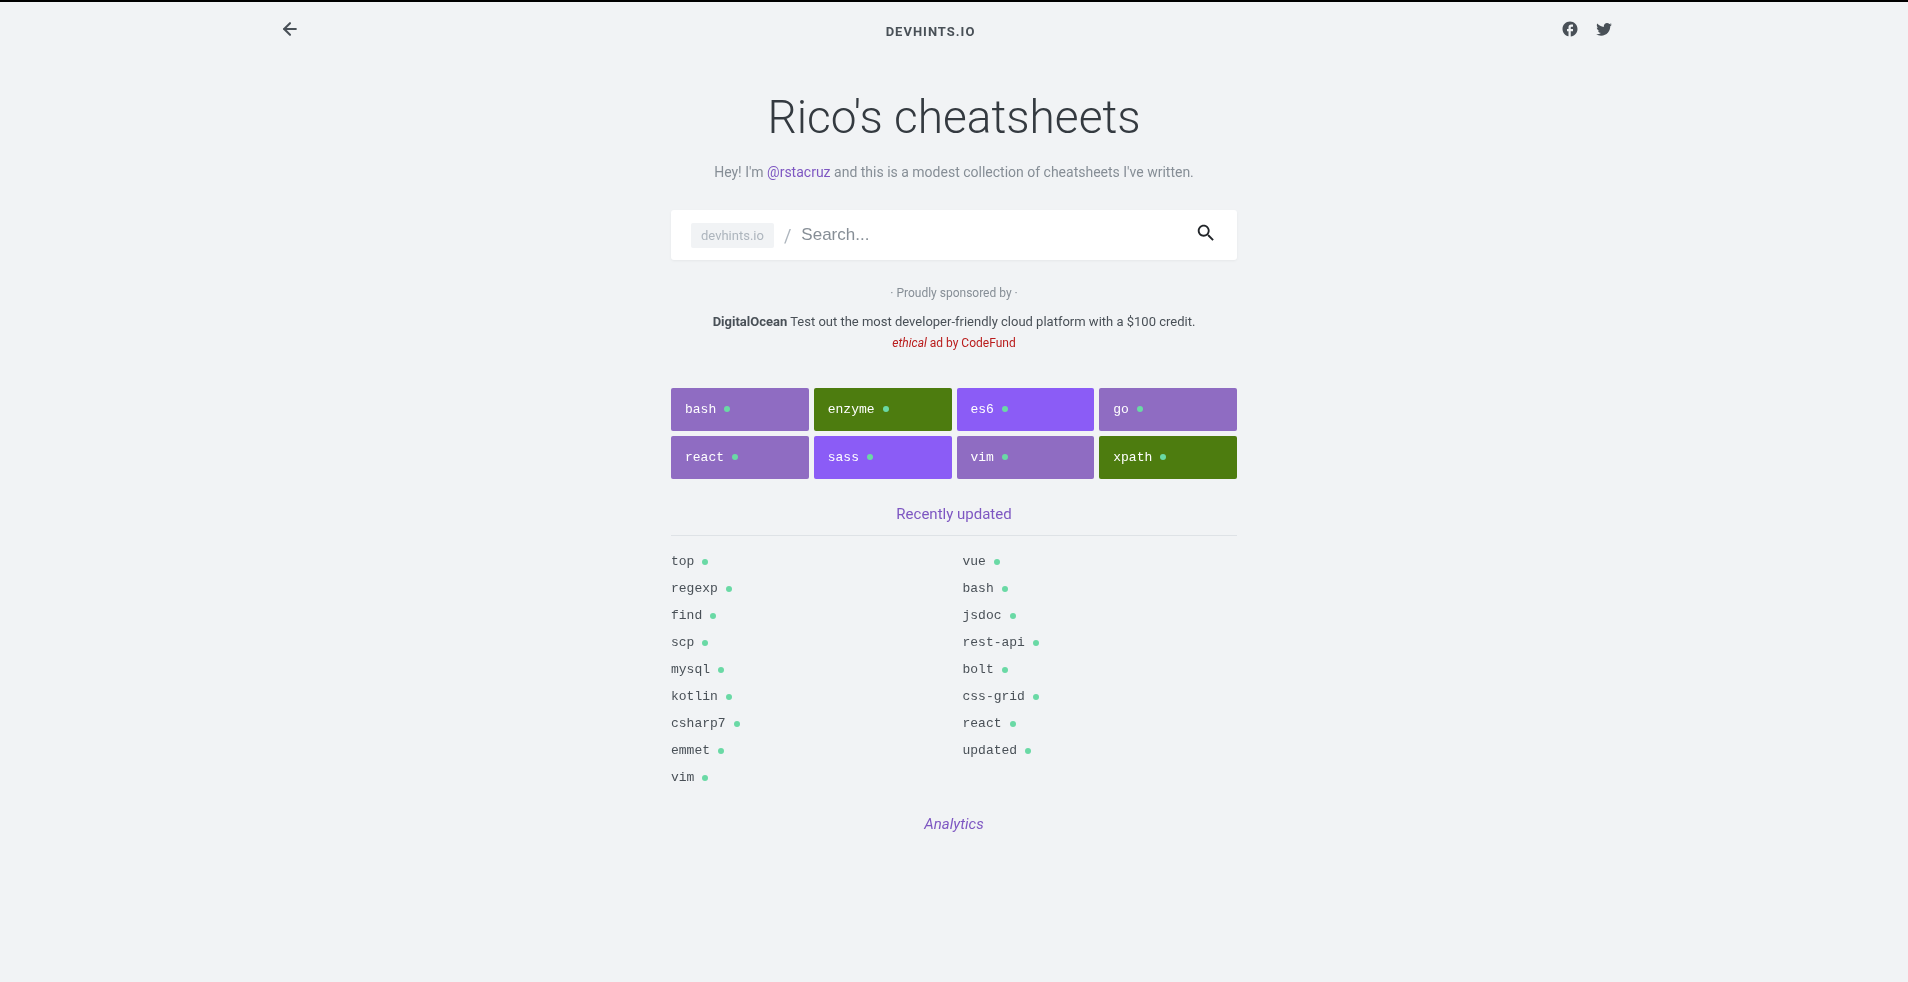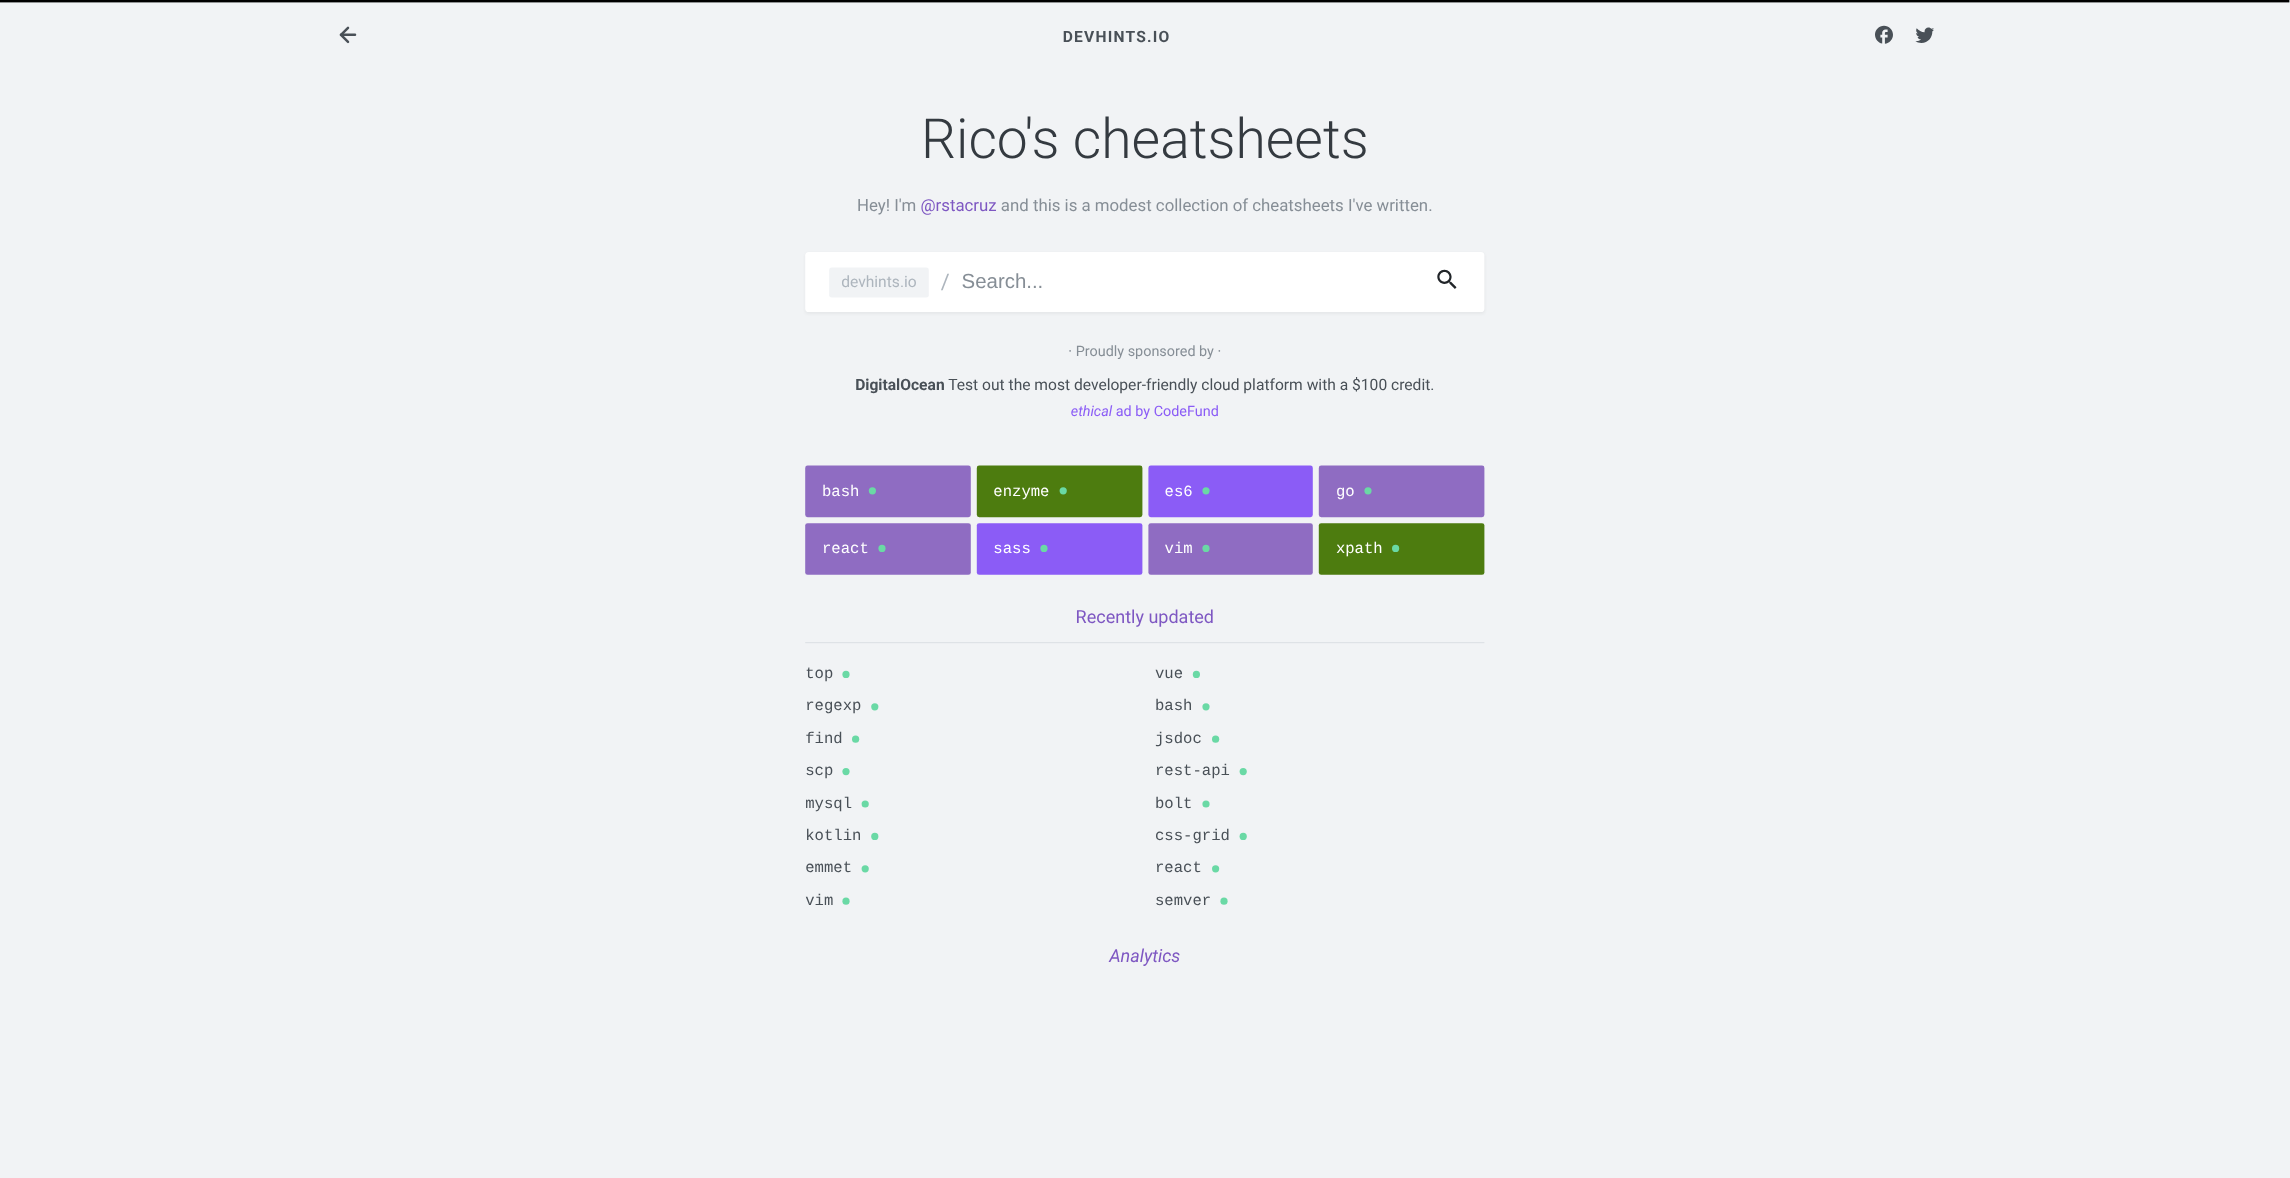--- a/index.html
+++ b/index.html
@@ -123,21 +123,21 @@
       font-size: 13px;
       color: #495057;
       line-height: 1.5;
       margin-bottom: 4px;
     }
     .sponsor-text strong {
       font-weight: 700;
     }
     .sponsor-ethical {
       font-size: 12px;
-      color: #8b5cf6;
+      color: #b91c1c;
     }
     .sponsor-ethical em {
       font-style: italic;
     }
     .featured-grid {
       display: grid;
       grid-template-columns: repeat(4, 1fr);
       gap: 5px;
       margin-top: 38px;
       margin-bottom: 26px;
@@ -282,29 +282,30 @@
   <h2 class="section-heading">Recently updated</h2>
 
   <div class="recent-grid">
     <div id="recent-left">
         <div class="recent-item"><span>top</span><span class="dot"></span></div>
         <div class="recent-item"><span>regexp</span><span class="dot"></span></div>
         <div class="recent-item"><span>find</span><span class="dot"></span></div>
         <div class="recent-item"><span>scp</span><span class="dot"></span></div>
         <div class="recent-item"><span>mysql</span><span class="dot"></span></div>
         <div class="recent-item"><span>kotlin</span><span class="dot"></span></div>
+        <div class="recent-item"><span>csharp7</span><span class="dot"></span></div>
         <div class="recent-item"><span>emmet</span><span class="dot"></span></div>
         <div class="recent-item"><span>vim</span><span class="dot"></span></div>
       </div>
     <div id="recent-right">
         <div class="recent-item"><span>vue</span><span class="dot"></span></div>
         <div class="recent-item"><span>bash</span><span class="dot"></span></div>
         <div class="recent-item"><span>jsdoc</span><span class="dot"></span></div>
         <div class="recent-item"><span>rest-api</span><span class="dot"></span></div>
         <div class="recent-item"><span>bolt</span><span class="dot"></span></div>
         <div class="recent-item"><span>css-grid</span><span class="dot"></span></div>
         <div class="recent-item"><span>react</span><span class="dot"></span></div>
-        <div class="recent-item"><span>semver</span><span class="dot"></span></div>
+        <div class="recent-item"><span>updated</span><span class="dot"></span></div>
       </div>
   </div>
 
   <h2 class="section-heading" style="border-bottom:none;margin-bottom:0;padding-bottom:0;font-style:italic;">Analytics</h2>
 </div>
 
 </body></html>

